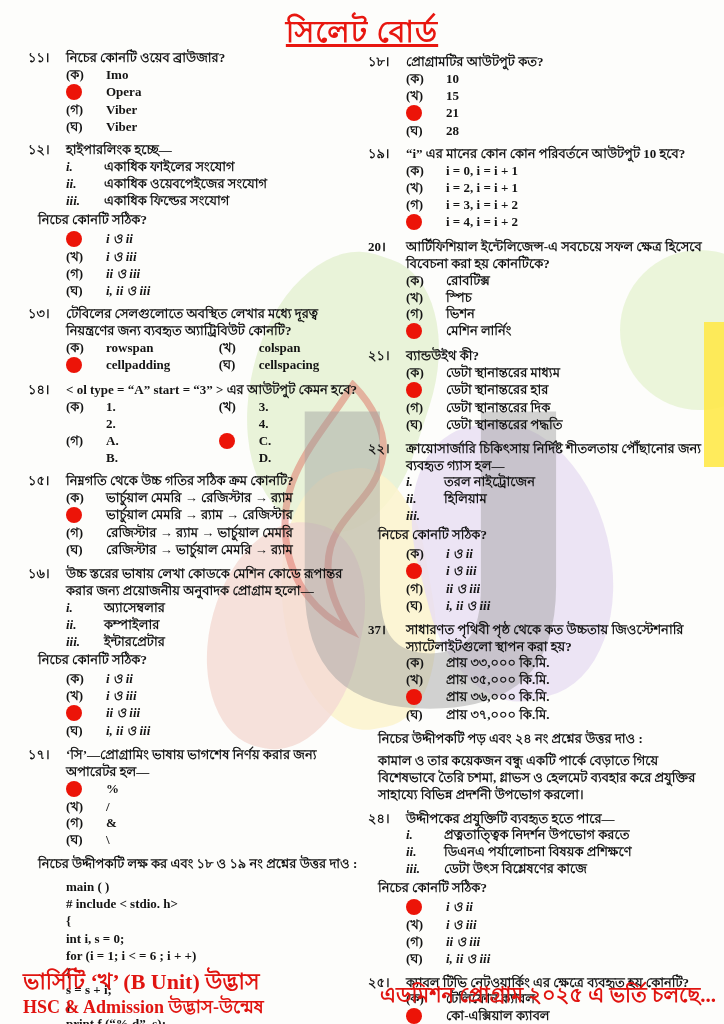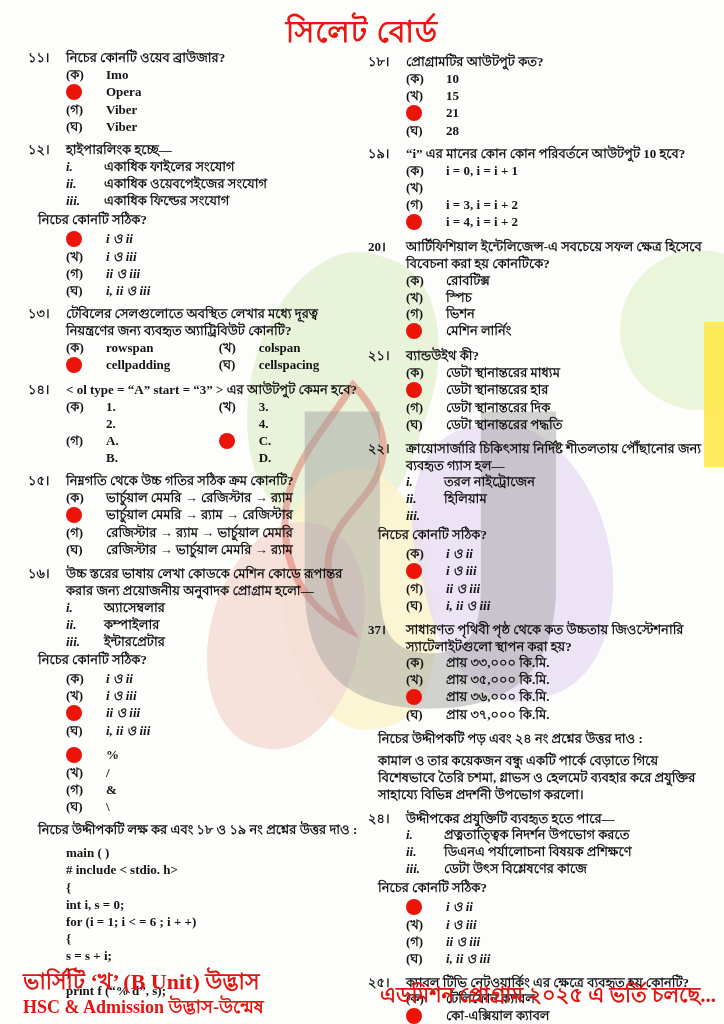--- a/index.html
+++ b/index.html
@@ -3,21 +3,21 @@
 <meta charset="utf-8">
 <style>
   html,body{margin:0;padding:0}
   body{
     width:724px;height:1024px;position:relative;overflow:hidden;
     background:#fdfdfb;color:#141414;
     font-family:"Liberation Serif","DejaVu Serif",serif;
   }
   .page-title{
     position:absolute;top:8px;left:0;right:0;text-align:center;
-    font-size:30px;font-weight:bold;color:#e81710;letter-spacing:1px;
+    font-size:30px;font-weight:bold;color:#e81710;letter-spacing:1px;text-decoration:underline;
   }
   
   .wm{position:absolute;pointer-events:none}
   .wm-green{left:250px;top:250px;width:180px;height:280px;border-radius:50% 50% 40% 60%;
     background:#e2efcd;opacity:.75;transform:rotate(18deg)}
   .wm-green2{left:620px;top:250px;width:160px;height:160px;border-radius:50%;
     background:#e6f2d2;opacity:.8}
   .wm-yellow{left:282px;top:470px;width:150px;height:260px;border-radius:60% 40% 50% 50%;
     background:#fbf3cd;opacity:.85;transform:rotate(-10deg)}
   .wm-yellowbar{left:704px;top:322px;width:20px;height:145px;background:#ffe94a;opacity:.9}
@@ -247,20 +247,24 @@
       <div class="opt">
         <span class="optmark"><span class="dot"></span></span>
         <span class="opttext roman">ii ও iii</span>
       </div>
       <div class="opt">
         <span class="optmark">(ঘ)</span>
         <span class="opttext roman">i, ii ও iii</span>
       </div>
     </div>
     <div class="q">
+      <div class="qhead">
+        <span class="qno">১৭।</span>
+        <div class="qtext">‘সি’—প্রোগ্রামিং ভাষায় ভাগশেষ নির্ণয় করার জন্য অপারেটর হল—</div>
+      </div>
       <div class="opt">
         <span class="optmark"><span class="dot"></span></span>
         <span class="opttext en">%</span>
       </div>
       <div class="opt">
         <span class="optmark">(খ)</span>
         <span class="opttext en">/</span>
       </div>
       <div class="opt">
         <span class="optmark">(গ)</span>
@@ -311,20 +315,21 @@
       <div class="qhead">
         <span class="qno">১৯।</span>
         <div class="qtext">“i” এর মানের কোন কোন পরিবর্তনে আউটপুট 10 হবে?</div>
       </div>
       <div class="opt">
         <span class="optmark">(ক)</span>
         <span class="opttext en">i = 0,  i = i + 1</span>
       </div>
       <div class="opt">
         <span class="optmark">(খ)</span>
+        <span class="opttext en">i = 2,  i = i + 1</span>
       </div>
       <div class="opt">
         <span class="optmark">(গ)</span>
         <span class="opttext en">i = 3,  i = i + 2</span>
       </div>
       <div class="opt">
         <span class="optmark"><span class="dot"></span></span>
         <span class="opttext en">i = 4,  i = i + 2</span>
       </div>
     </div>

